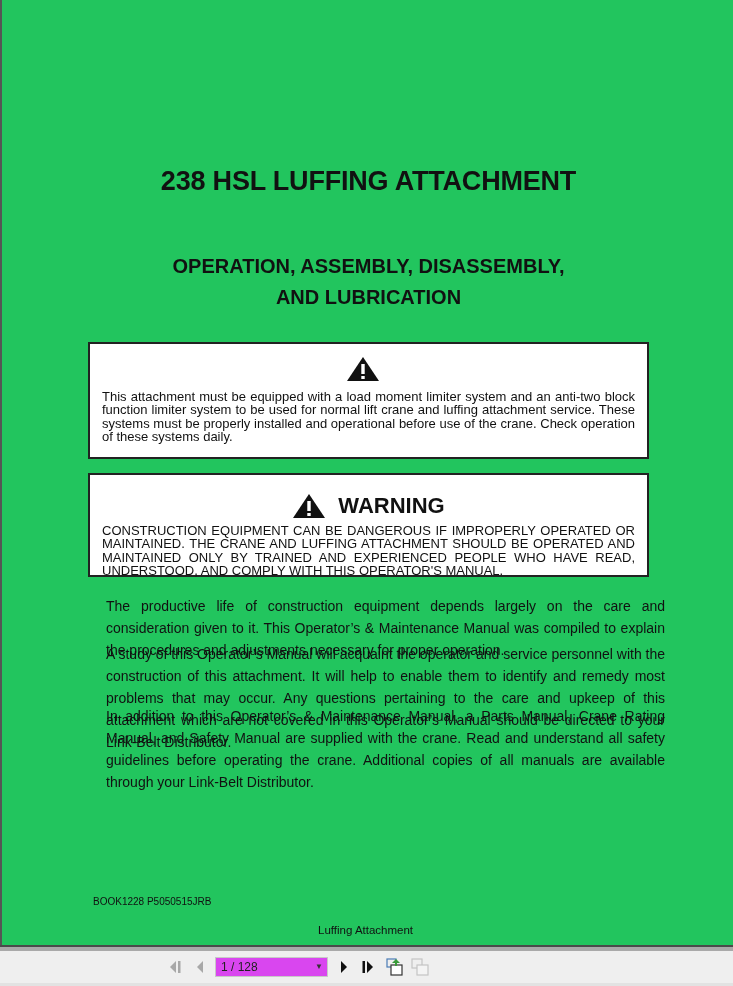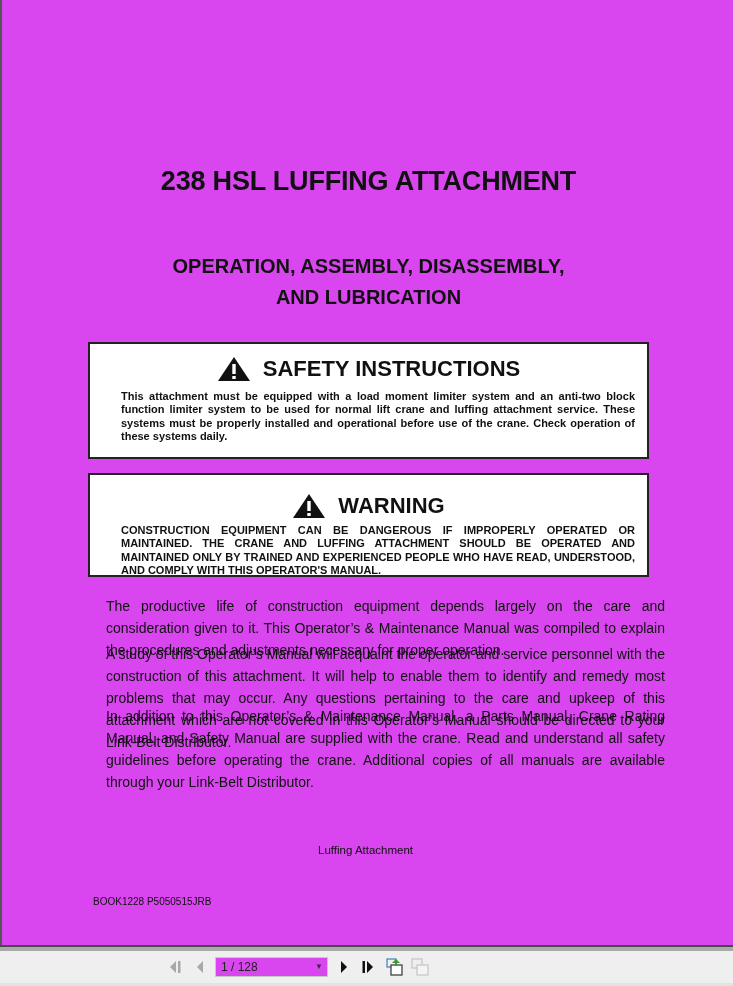--- a/index.html
+++ b/index.html
@@ -7,21 +7,21 @@
       width: 733px; height: 986px;
       overflow: hidden;
       background: #ffffff;
     }
     body { position: relative; font-family: "Liberation Sans", sans-serif; color: #111; }
 
     .page {
       position: absolute;
       left: 0; top: 0;
       width: 733px; height: 945px;
-      background: #d946ef;
+      background: #22c55e;
       border-left: 2px solid #555;
       box-sizing: border-box;
     }
     .page-bottom-shadow {
       position: absolute; left: 0; top: 945px; width: 733px; height: 2px; background: #4a4a4a;
     }
     .page-bottom-band {
       position: absolute; left: 0; top: 947px; width: 733px; height: 4px; background: #a9a9a9;
     }
 
@@ -51,41 +51,40 @@
       position: absolute; left: 0; width: 100%;
       display: flex; justify-content: center; align-items: center;
       font-weight: bold; font-size: 22px;
     }
     .box.safety .box-head { top: 12px; }
     .box.warning .box-head { top: 18px; }
     .box-head svg { margin-right: 12px; }
 
     .box-body {
       position: absolute; left: 12px; right: 12px;
-      font-weight: bold; font-size: 11px; line-height: 13.4px;
+      font-weight: normal; font-size: 13px; line-height: 13.4px;
       text-align: justify;
-      margin-left: 19px;
     }
     .box.safety .box-body { top: 46px; }
     .box.warning .box-body { top: 49px; text-align-last: left; }
 
     .para {
       position: absolute; left: 104px; width: 559px;
       font-size: 14px; line-height: 22px;
       text-align: justify;
     }
     .para.p1 { top: 595px; }
     .para.p2 { top: 643px; }
     .para.p3 { top: 705px; }
 
     .footer-left {
       position: absolute; left: 91px; top: 896px; font-size: 10px;
     }
     .footer-center {
-      position: absolute; left: 316px; top: 844px; font-size: 11.5px; text-align: center;
+      position: absolute; left: 316px; top: 924px; font-size: 11.5px; text-align: center;
     }
 
     .toolbar {
       position: absolute; left: 0; top: 951px; width: 733px; height: 32px;
       background: #efefef;
     }
     .toolbar-bottom {
       position: absolute; left: 0; top: 983px; width: 733px; height: 3px; background: #e2e2e2;
     }
     .tb-btn {
@@ -108,21 +107,20 @@
   <div class="subtitle l1">OPERATION, ASSEMBLY, DISASSEMBLY,</div>
   <div class="subtitle l2">AND LUBRICATION</div>
 
   <div class="box safety">
     <div class="box-head">
       <svg width="34" height="26" viewBox="0 0 34 26">
         <polygon points="17,1 33,25 1,25" fill="#111"></polygon>
         <rect x="15.3" y="8" width="3.4" height="10" fill="#fff"></rect>
         <rect x="15.3" y="20" width="3.4" height="3" fill="#fff"></rect>
       </svg>
-      <span>SAFETY INSTRUCTIONS</span>
     </div>
     <div class="box-body">This attachment must be equipped with a load moment limiter system and an anti-two block function limiter system to be used for normal lift crane and luffing attachment service.  These systems must be properly installed and operational before use of the crane.  Check operation of these systems daily.</div>
   </div>
 
   <div class="box warning">
     <div class="box-head">
       <svg width="34" height="26" viewBox="0 0 34 26">
         <polygon points="17,1 33,25 1,25" fill="#111"></polygon>
         <rect x="15.3" y="8" width="3.4" height="10" fill="#fff"></rect>
         <rect x="15.3" y="20" width="3.4" height="3" fill="#fff"></rect>

